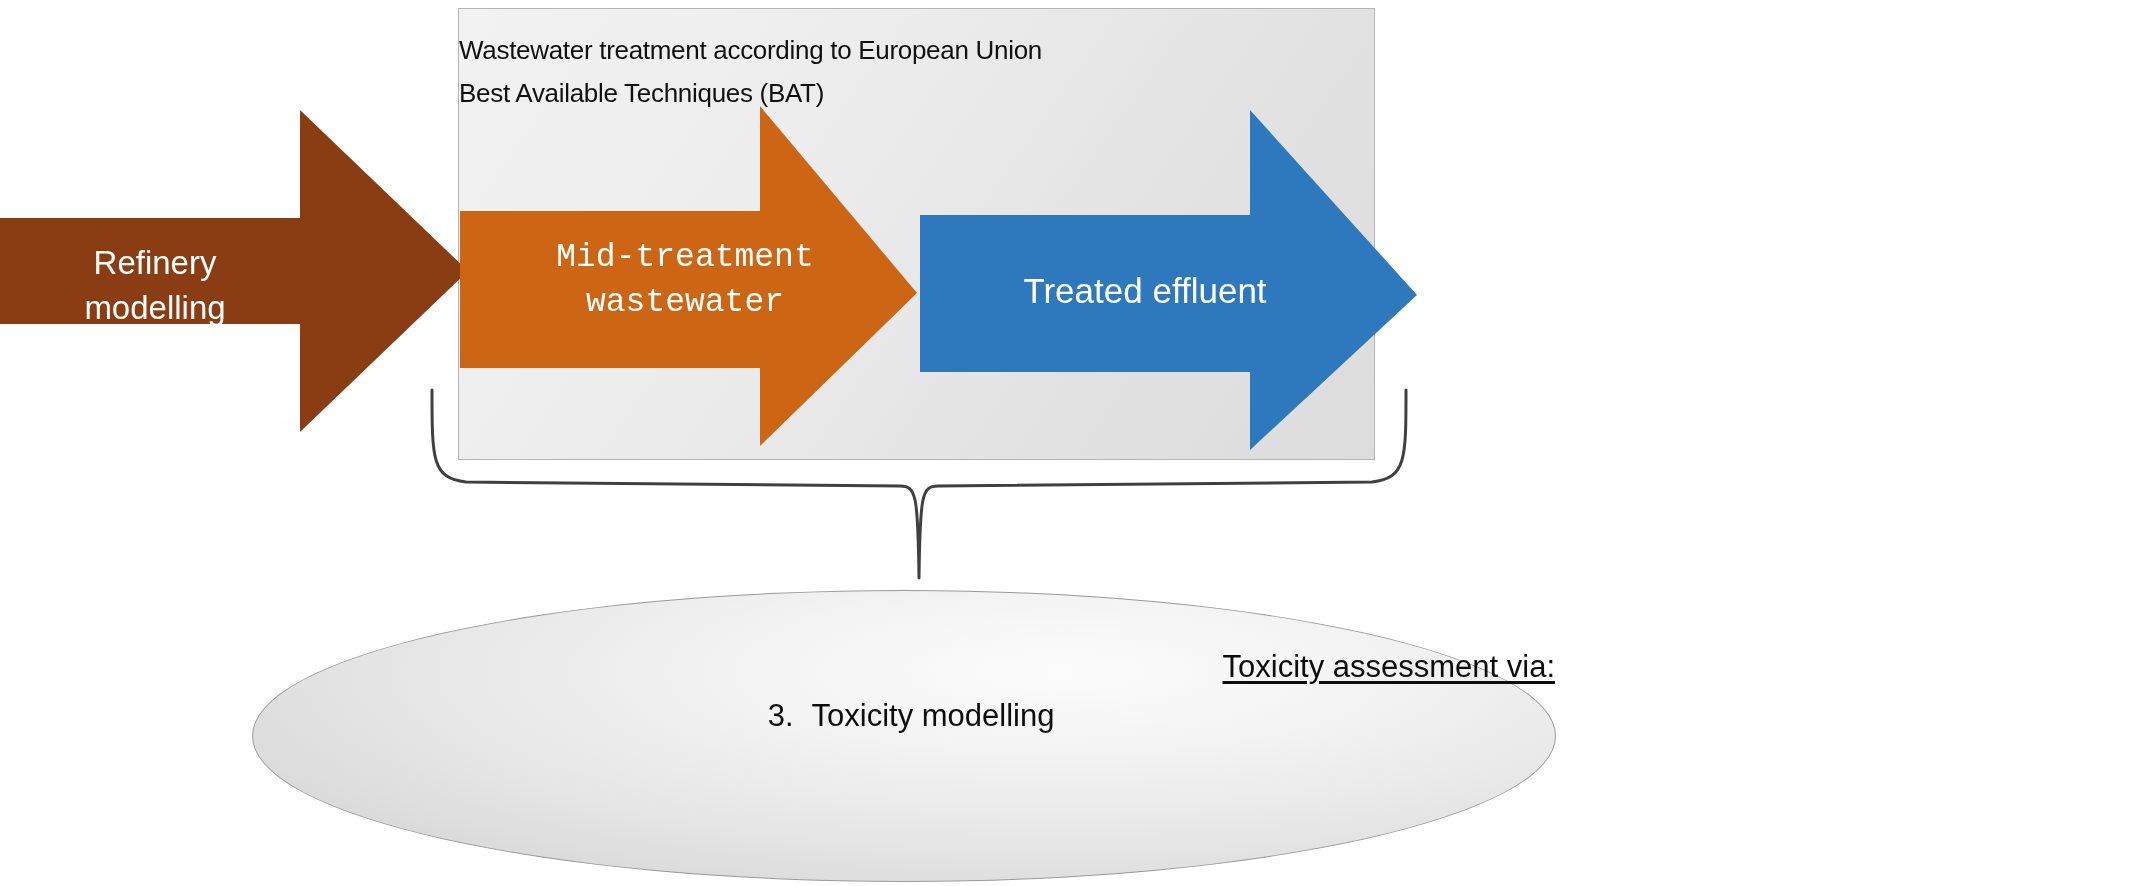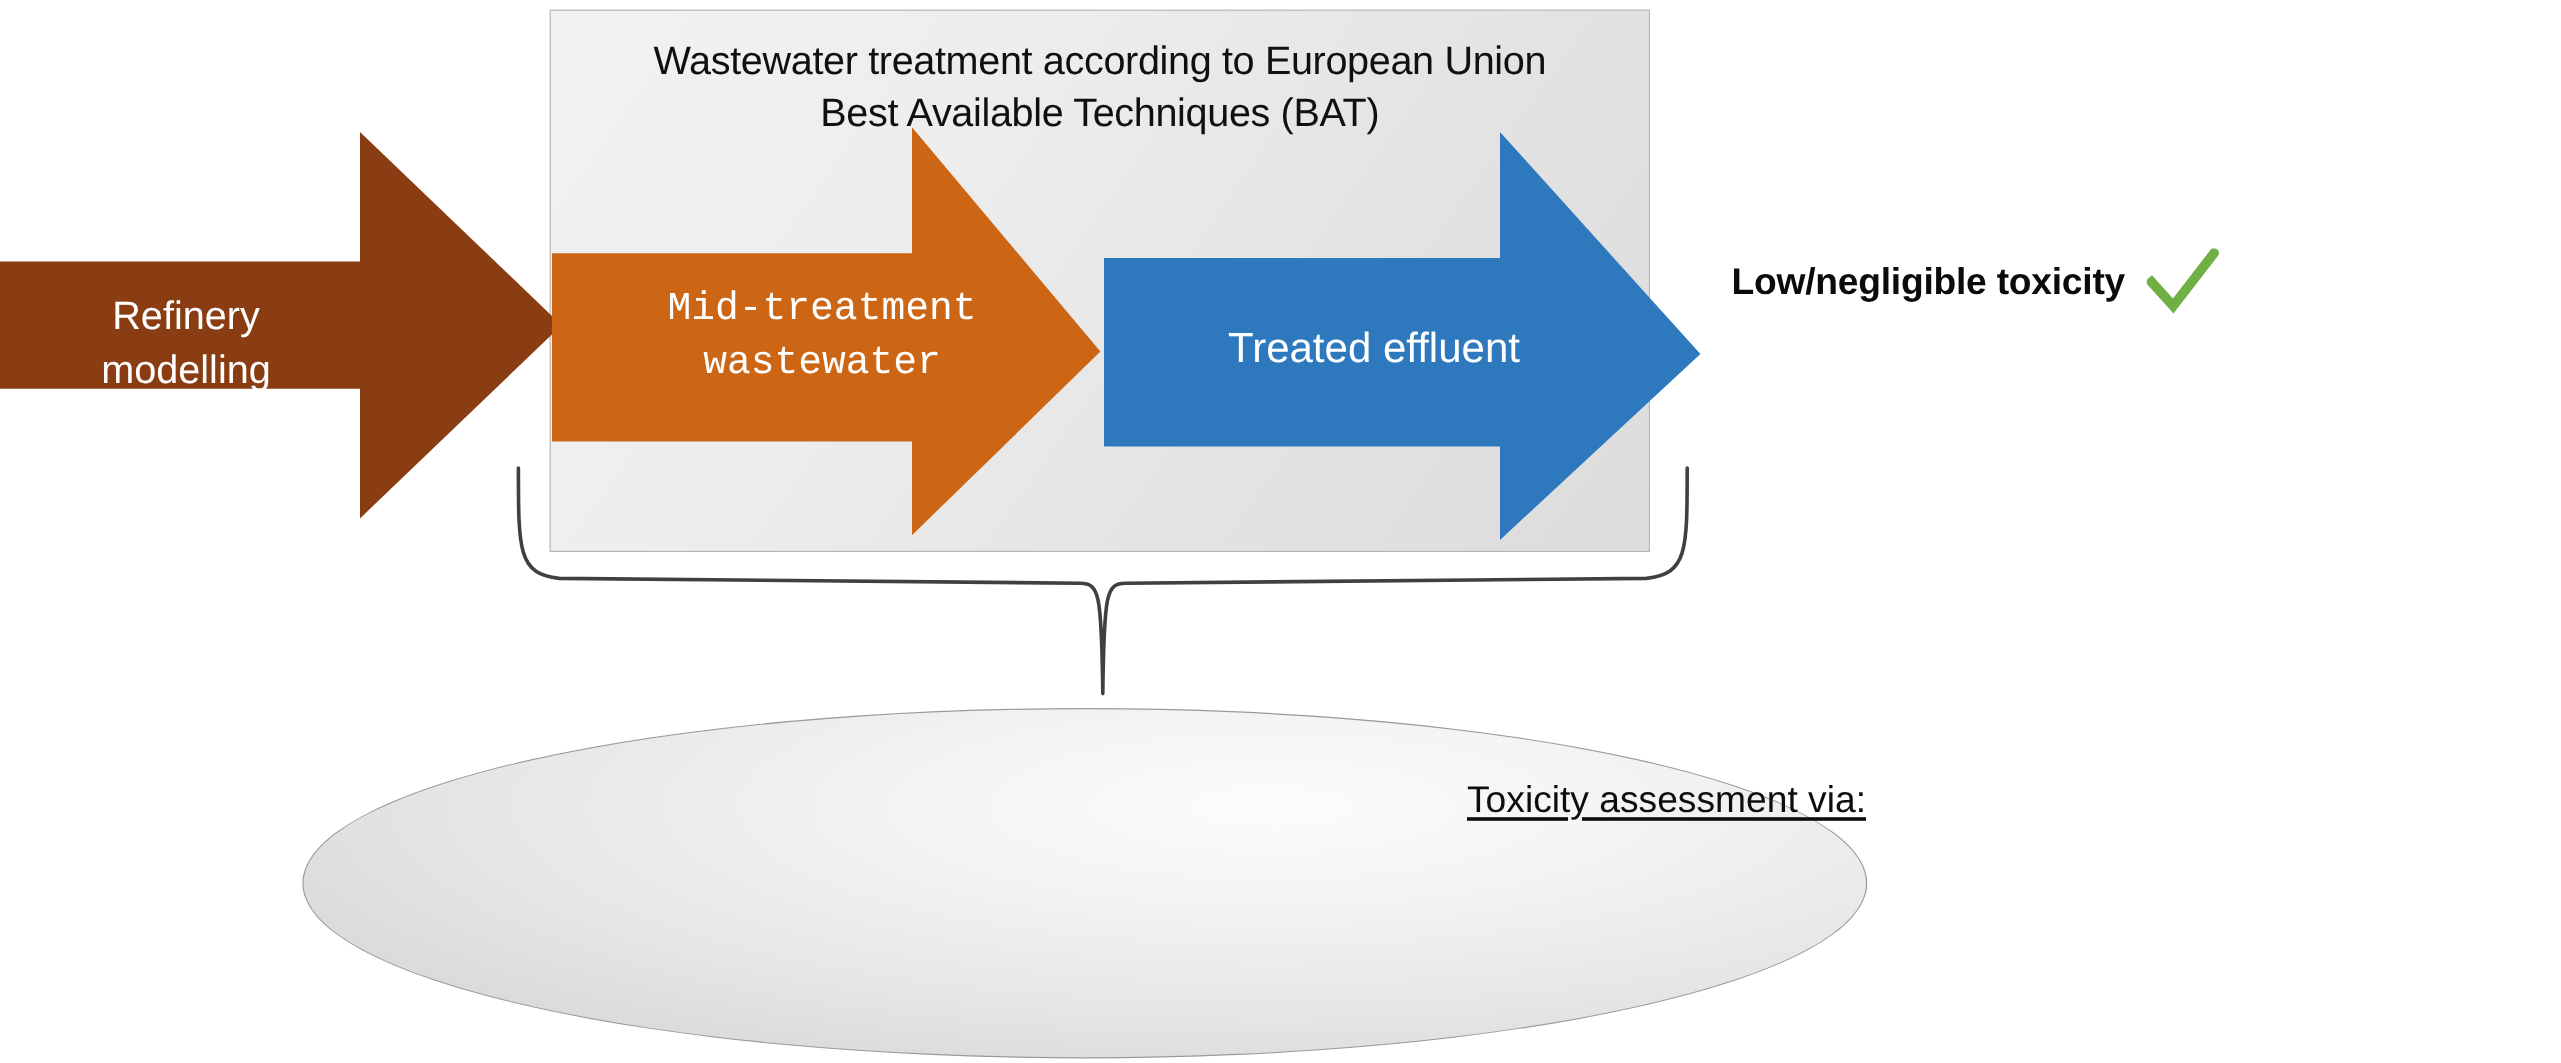--- a/index.html
+++ b/index.html
@@ -28,22 +28,21 @@
     height: 452px;
     background: linear-gradient(125deg, #f2f2f2 0%, #ededed 35%, #e2e2e2 72%, #dcdcdc 100%);
     border: 1px solid #b4b4b4;
     box-sizing: border-box;
   }
   .bat-title {
     position: absolute;
     left: 0;
     top: 20px;
     width: 100%;
-    text-align: center;
-    font-size: 33px;
+    font-size: 26px;
     line-height: 43px;
     color: #101010;
     font-family: "Liberation Sans", sans-serif;
     font-stretch: condensed;
     letter-spacing: -0.3px;
     white-space: pre-line;
   }
 
   
   .arrow-svg {
@@ -185,25 +184,22 @@
              C 496,96 498,104 499,188
              C 500,104 502,96 518,96
              L 952,92
              C 986,88 986,70 986,0" fill="none" stroke="#404040" stroke-width="3" stroke-linecap="round" stroke-linejoin="round"></path>
   </svg>
 
   <div class="ellipse">
     <div class="ellipse-content">
       <div class="ellipse-heading">Toxicity assessment  via:</div>
       <ul class="ellipse-list">
+        <li>
+          <span class="num">3.</span><span>Toxicity modelling</span>
+        </li>
       </ul>
     </div>
   </div>
 
-  <div id="outcome-1" class="outcome">
-    <span class="outcome-text">Low/negligible toxicity</span>
-    <svg class="check-icon" width="60" height="56" viewBox="0 0 60 56">
-      <path d="M 4,28 L 22,48 L 56,4" fill="none" stroke="#6FAF44" stroke-width="8" stroke-linecap="square" stroke-linejoin="miter"></path>
-    </svg>
-  </div>
 
 
 </div>
 
 </body></html>

